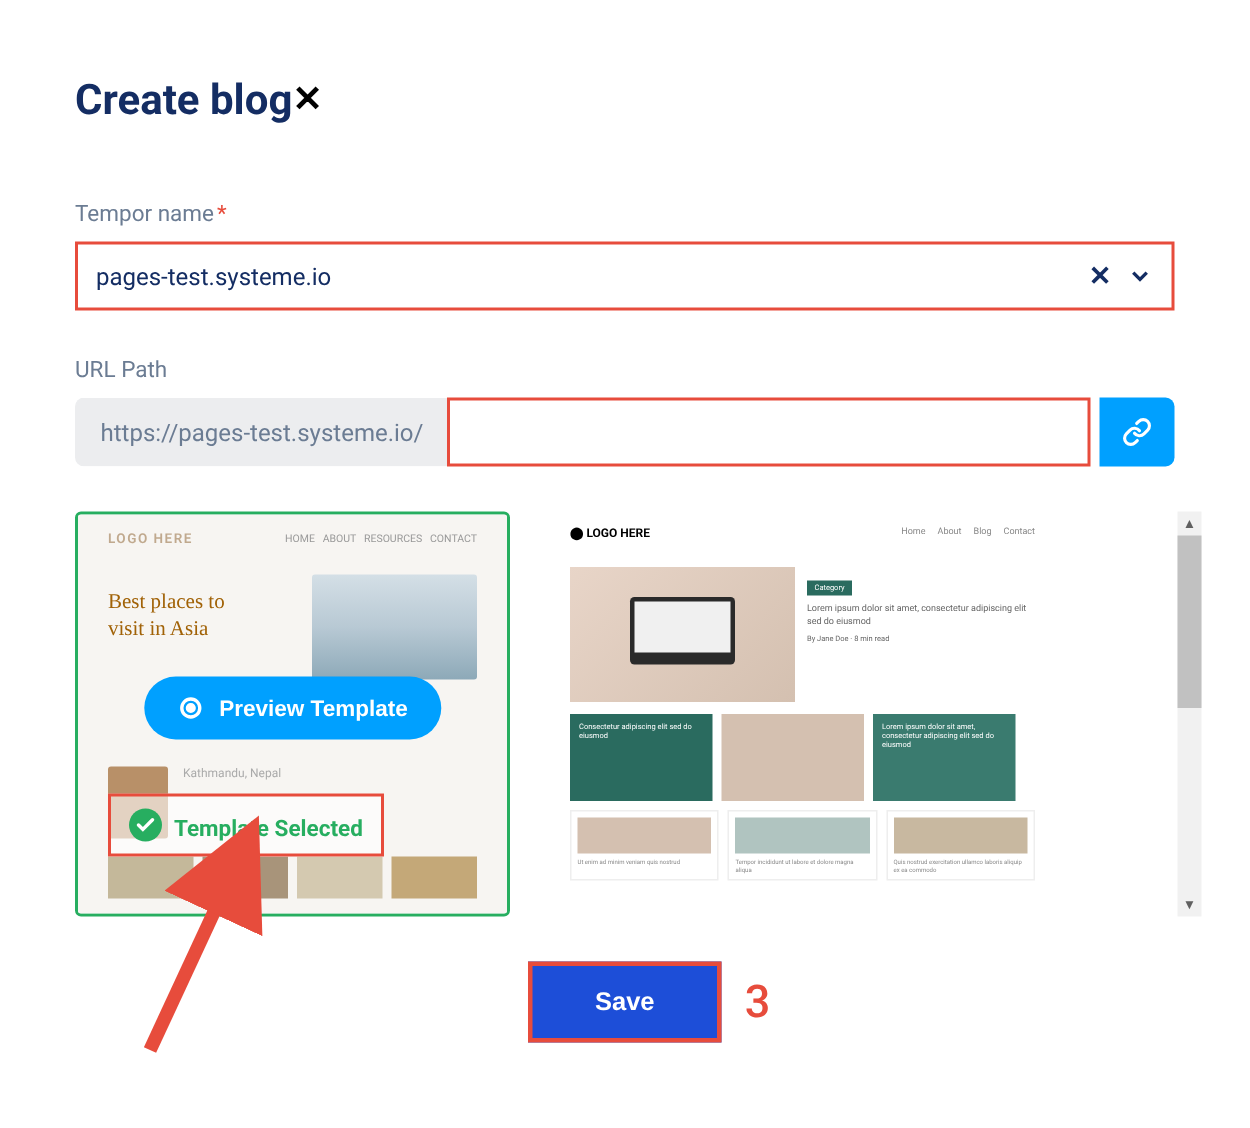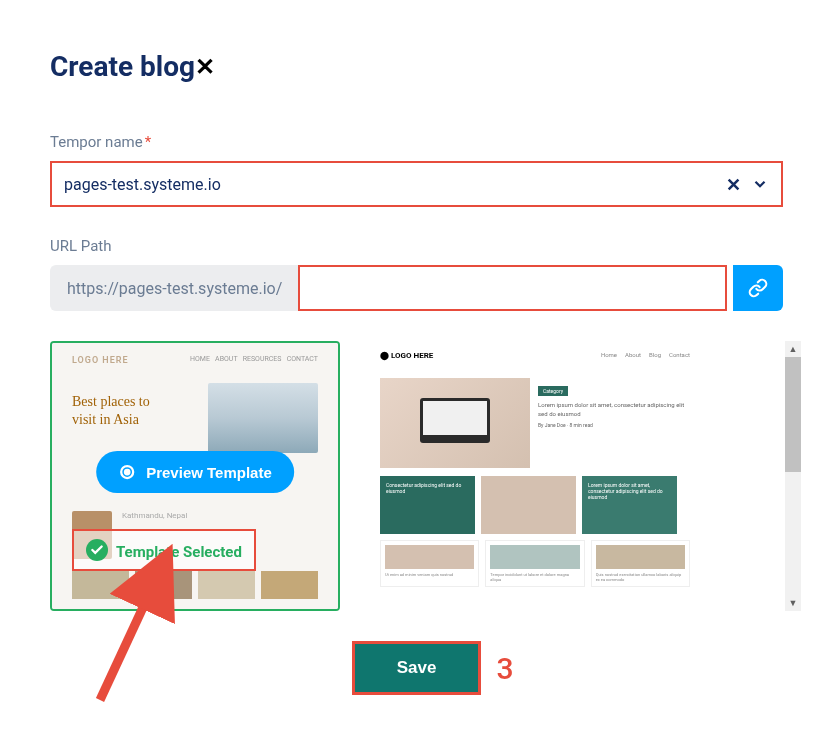--- a/index.html
+++ b/index.html
@@ -374,21 +374,21 @@
       background: #c1c1c1;
     }
     .footer-row {
       display: flex;
       justify-content: center;
       align-items: center;
       gap: 18px;
       position: relative;
     }
     .save-btn {
-      background: #0f766e;
+      background: #1d4ed8;
       color: #fff;
       border: 3px solid #e74c3c;
       padding: 14px 42px;
       font-size: 17px;
       font-weight: 700;
       cursor: pointer;
     }
     .annotation-num {
       color: #e74c3c;
       font-size: 30px;

